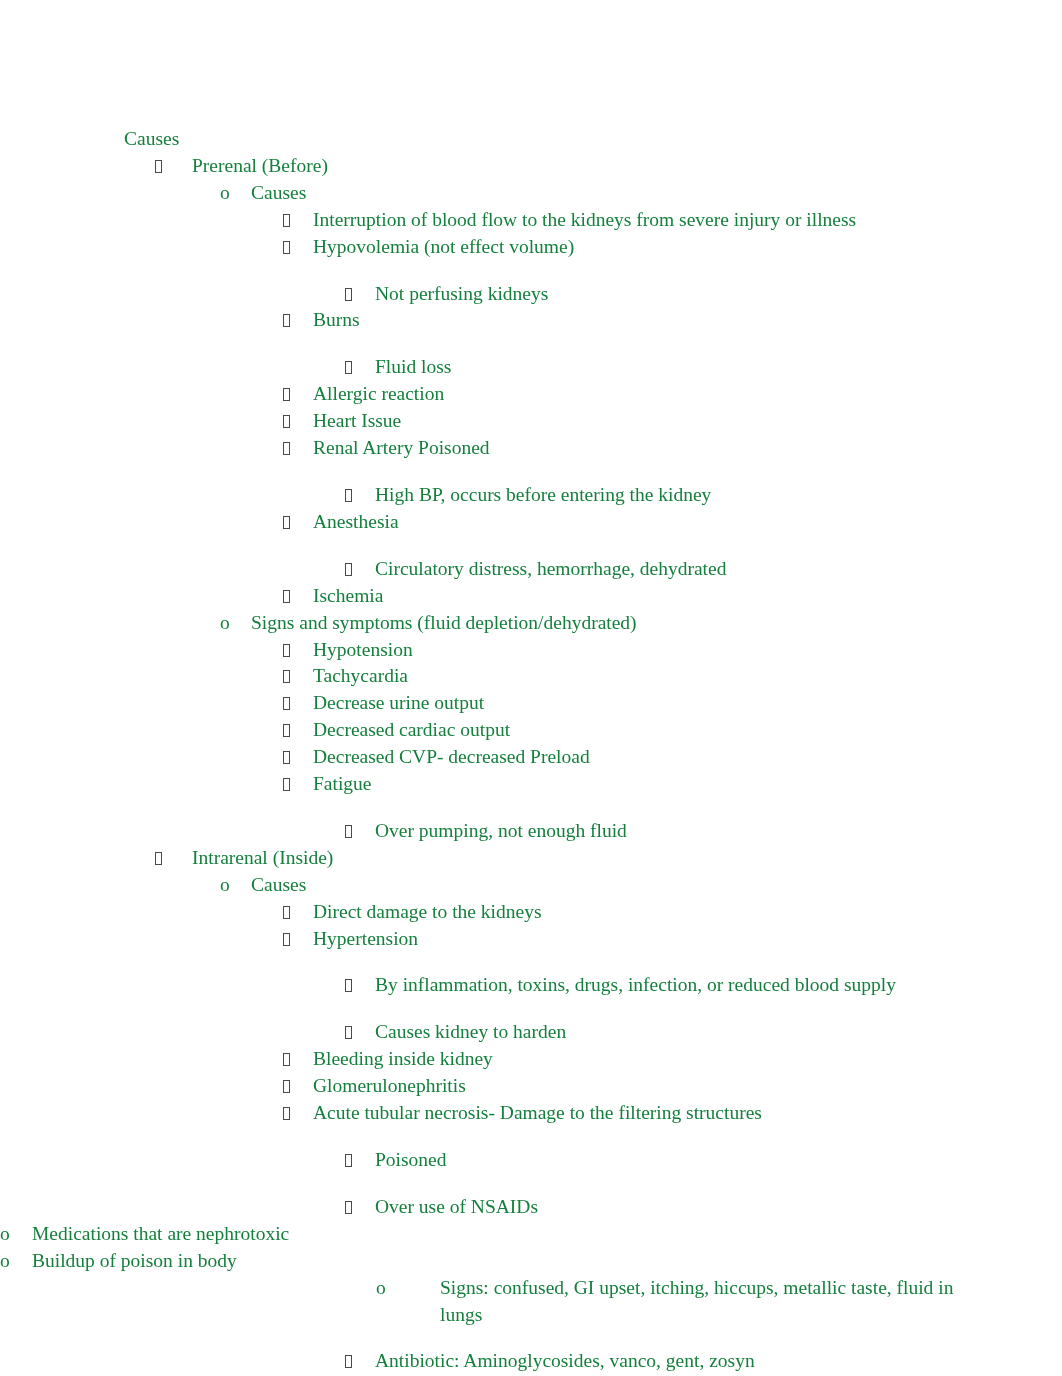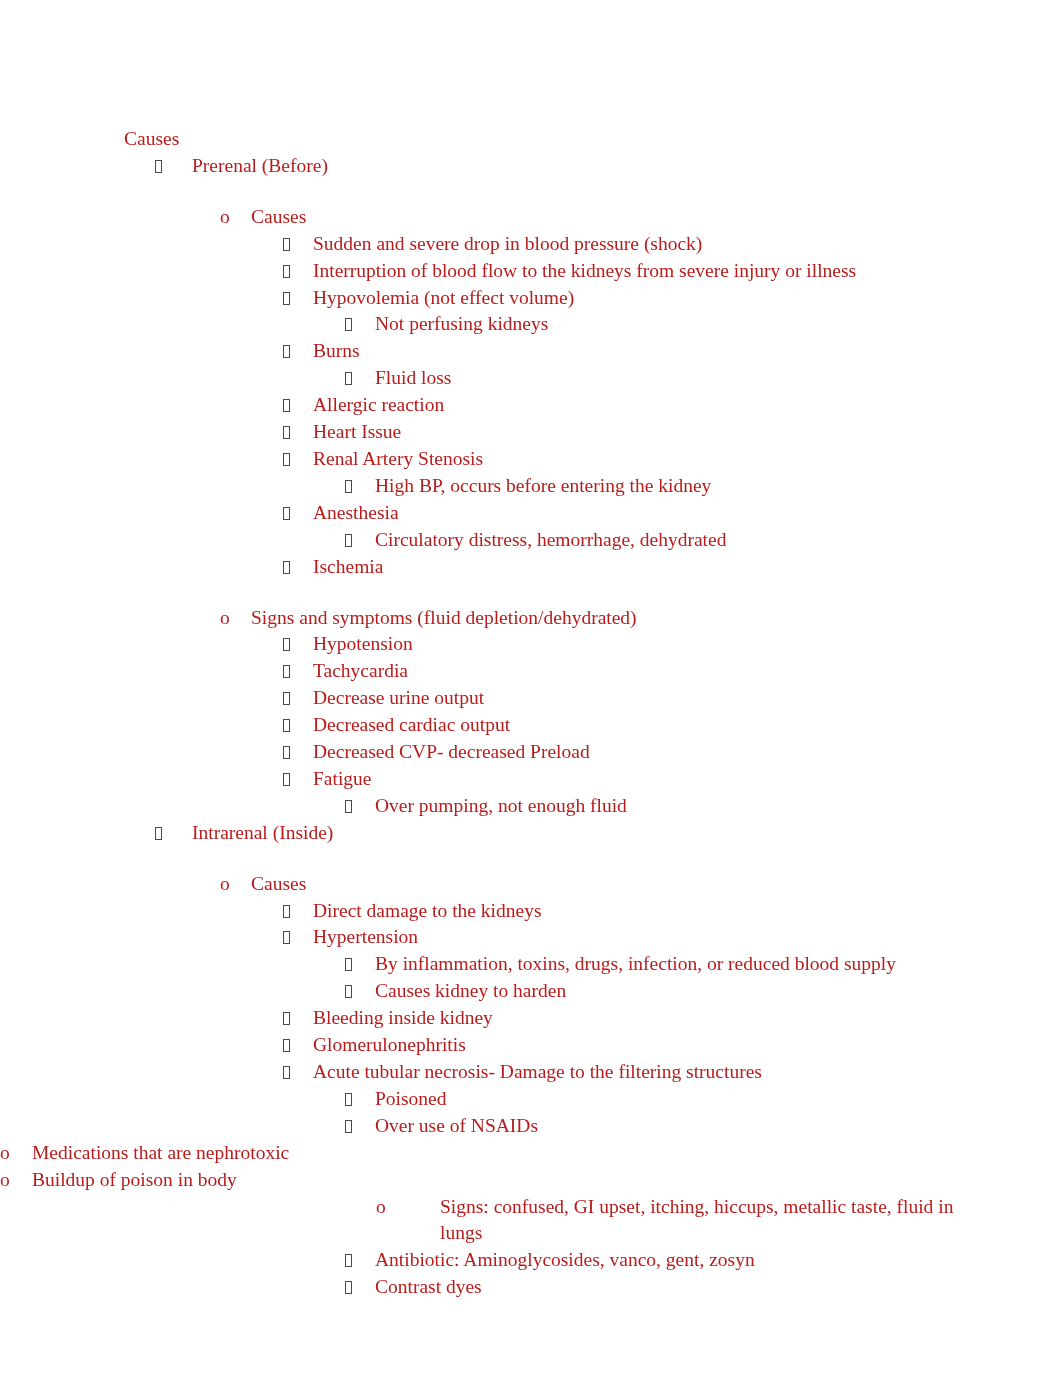--- a/index.html
+++ b/index.html
@@ -22,21 +22,21 @@
     position: absolute;
     left: 0;
     top: 0;
     width: 1062px;
   }
   .line {
     position: relative;
     font-size: 19.5px;
     line-height: 26.9px;
     white-space: nowrap;
-    color: #b91c1c;
+    color: #15803d;
   }
   .line .txt {
     display: inline;
   }
   .line.wrap {
     white-space: normal;
   }
   
   .tofu {
     display: inline-block;
@@ -58,57 +58,56 @@
 
   
   
   .l0 { padding-left: 124px; }
 
   
   .l1 { padding-left: 155px; }
   .l1 .marker { width: 37px; }
 
   
-  .l2 { padding-left: 220px; margin-top: 24px; }
+  .l2 { padding-left: 220px; }
   .l2 .marker { width: 31px; }
 
   
   .l3 { padding-left: 283px; }
   .l3 .marker { width: 30px; }
 
   
-  .l4 { padding-left: 345px; }
+  .l4 { padding-left: 345px; margin-top: 20px; }
   .l4 .marker { width: 30px; }
 
   
   .l5 { }
   .l5 .marker { width: 32px; }
 
   
   .l5.wrap { text-indent: -32px; padding-left: 440px; width: 540px; }
   .l5.wrap .marker { width: 32px; }
 </style>
 </head>
 <body>
 
 <div class="page">
   <div class="doc" id="outline-body" style="padding-top: 126px;">
 
   <div class="line l0"><span class="txt">Causes</span></div>
       <div class="line l1"><span class="marker"><span class="tofu"></span></span><span class="txt">Prerenal (Before)</span></div>
       <div class="line l2"><span class="marker olit">o</span><span class="txt">Causes</span></div>
-      <div class="line l3"><span class="marker"><span class="tofu"></span></span><span class="txt">Sudden and severe drop in blood pressure (shock)</span></div>
       <div class="line l3"><span class="marker"><span class="tofu"></span></span><span class="txt">Interruption of blood flow to the kidneys from severe injury or illness</span></div>
       <div class="line l3"><span class="marker"><span class="tofu"></span></span><span class="txt">Hypovolemia (not effect volume)</span></div>
       <div class="line l4"><span class="marker"><span class="tofu"></span></span><span class="txt">Not perfusing kidneys</span></div>
       <div class="line l3"><span class="marker"><span class="tofu"></span></span><span class="txt">Burns</span></div>
       <div class="line l4"><span class="marker"><span class="tofu"></span></span><span class="txt">Fluid loss</span></div>
       <div class="line l3"><span class="marker"><span class="tofu"></span></span><span class="txt">Allergic reaction</span></div>
       <div class="line l3"><span class="marker"><span class="tofu"></span></span><span class="txt">Heart Issue</span></div>
-      <div class="line l3"><span class="marker"><span class="tofu"></span></span><span class="txt">Renal Artery Stenosis</span></div>
+      <div class="line l3"><span class="marker"><span class="tofu"></span></span><span class="txt">Renal Artery Poisoned</span></div>
       <div class="line l4"><span class="marker"><span class="tofu"></span></span><span class="txt">High BP, occurs before entering the kidney</span></div>
       <div class="line l3"><span class="marker"><span class="tofu"></span></span><span class="txt">Anesthesia</span></div>
       <div class="line l4"><span class="marker"><span class="tofu"></span></span><span class="txt">Circulatory distress, hemorrhage, dehydrated</span></div>
       <div class="line l3"><span class="marker"><span class="tofu"></span></span><span class="txt">Ischemia</span></div>
       <div class="line l2"><span class="marker olit">o</span><span class="txt">Signs and symptoms (fluid depletion/dehydrated)</span></div>
       <div class="line l3"><span class="marker"><span class="tofu"></span></span><span class="txt">Hypotension</span></div>
       <div class="line l3"><span class="marker"><span class="tofu"></span></span><span class="txt">Tachycardia</span></div>
       <div class="line l3"><span class="marker"><span class="tofu"></span></span><span class="txt">Decrease urine output</span></div>
       <div class="line l3"><span class="marker"><span class="tofu"></span></span><span class="txt">Decreased cardiac output</span></div>
       <div class="line l3"><span class="marker"><span class="tofu"></span></span><span class="txt">Decreased CVP- decreased Preload</span></div>

